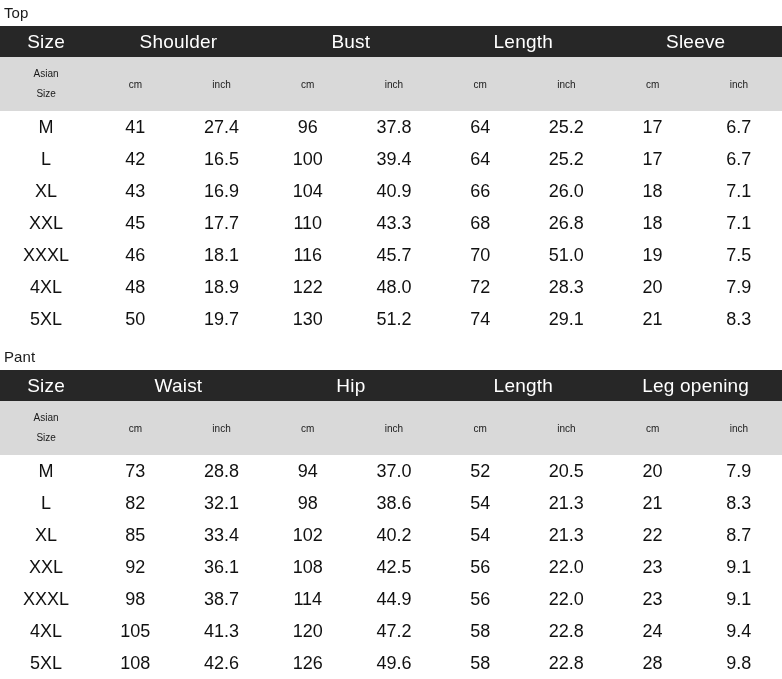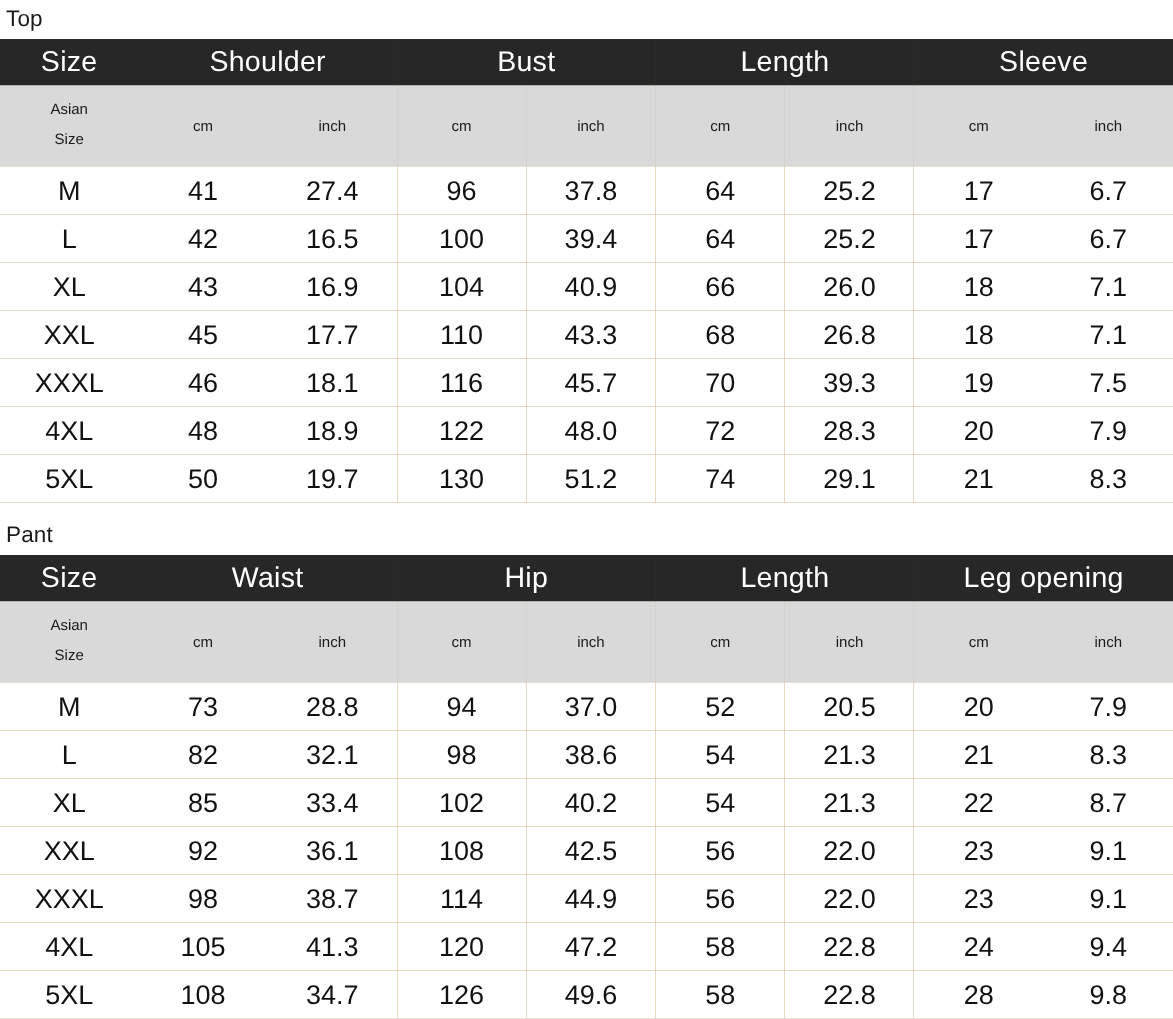--- a/index.html
+++ b/index.html
@@ -33,21 +33,21 @@
     color: #1a1a1a;
     padding: 5px 0 5px 4px;
     font-weight: 400;
     letter-spacing: 0.1px;
   }
 
   table.size-table {
     width: 782px;
     border-collapse: collapse;
     table-layout: fixed;
-    background: #a16207;
+    background: #eab308;
   }
 
   
   tr.group-header-row {
     background: #272727;
   }
   tr.group-header-row th {
     background: #272727;
     color: #ffffff;
     font-size: 19px;
@@ -193,21 +193,21 @@
           <td>18</td>
           <td>7.1</td>
         </tr>
         <tr class="data-row">
           <td class="size-cell">XXXL</td>
           <td>46</td>
           <td>18.1</td>
           <td>116</td>
           <td>45.7</td>
           <td>70</td>
-          <td>39.3</td>
+          <td>51.0</td>
           <td>19</td>
           <td>7.5</td>
         </tr>
         <tr class="data-row">
           <td class="size-cell">4XL</td>
           <td>48</td>
           <td>18.9</td>
           <td>122</td>
           <td>48.0</td>
           <td>72</td>
@@ -333,21 +333,21 @@
           <td>120</td>
           <td>47.2</td>
           <td>58</td>
           <td>22.8</td>
           <td>24</td>
           <td>9.4</td>
         </tr>
         <tr class="data-row">
           <td class="size-cell">5XL</td>
           <td>108</td>
-          <td>34.7</td>
+          <td>42.6</td>
           <td>126</td>
           <td>49.6</td>
           <td>58</td>
           <td>22.8</td>
           <td>28</td>
           <td>9.8</td>
         </tr>
       </tbody>
     </table>
   </div>

